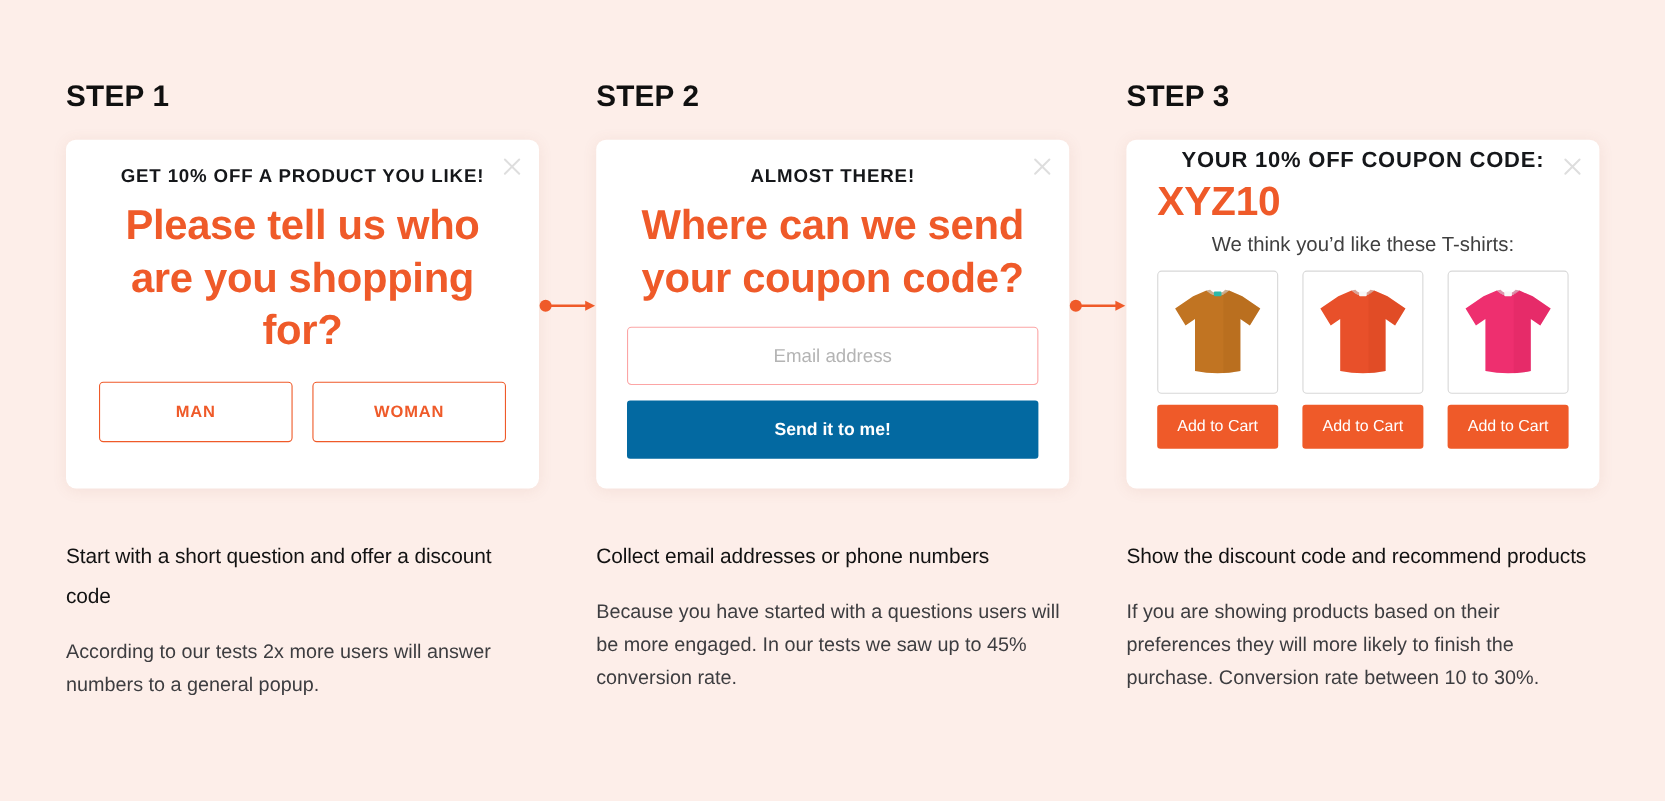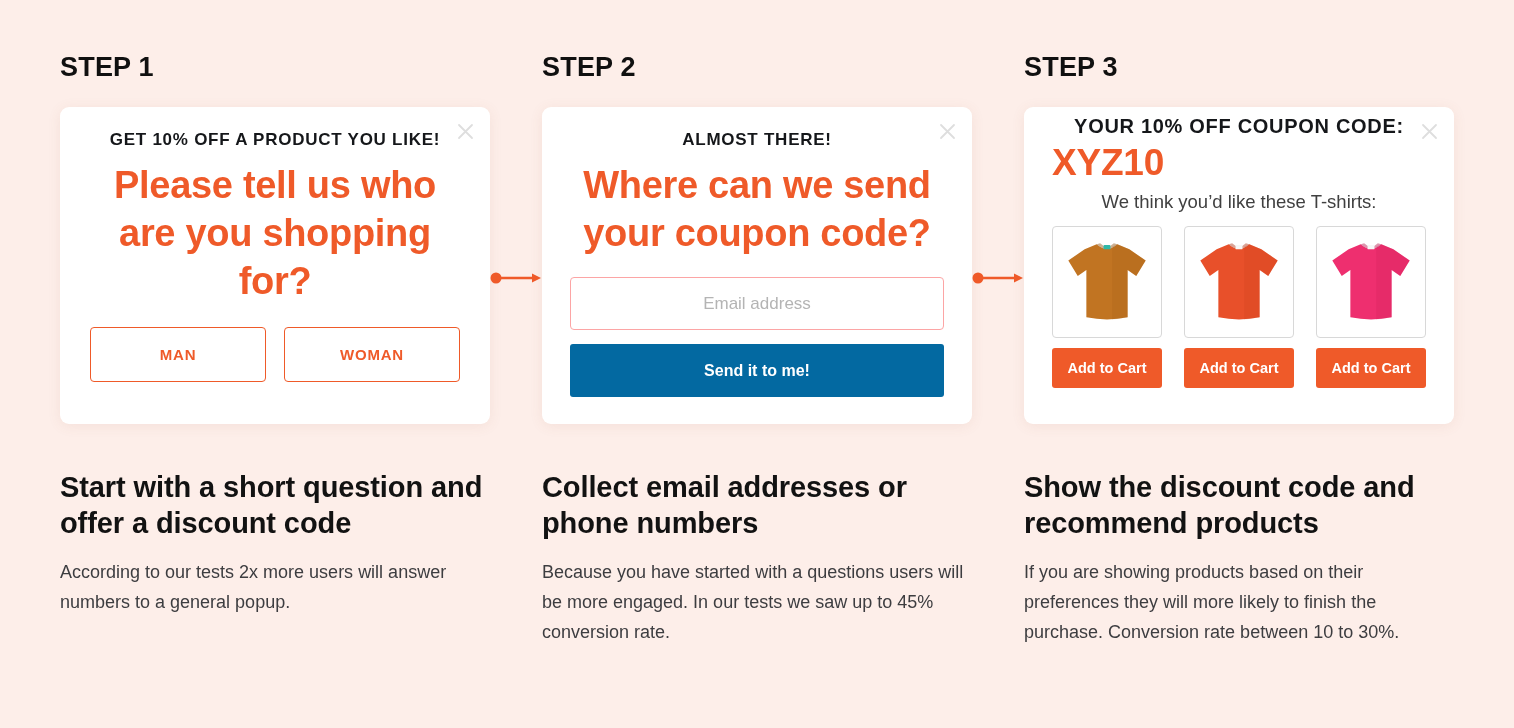--- a/index.html
+++ b/index.html
@@ -29,20 +29,21 @@
     top: 0;
     width: 1394px;
     height: 728px;
     display: flex;
     gap: 52px;
   }
 
   .column {
     width: 430px;
     position: relative;
+    margin-top: 20px;
   }
 
   
   .step-label {
     font-size: 27px;
     font-weight: bold;
     color: #101010;
     letter-spacing: 0.2px;
     margin-top: 54px;
     line-height: 1;
@@ -191,31 +192,31 @@
   .product-thumb svg { display: block; }
 
   .add-btn {
     margin-top: 10px;
     height: 40px;
     border: none;
     border-radius: 3px;
     background: #ef5a29;
     color: #fff;
     font-size: 14.5px;
-    font-weight: bold;
+    font-weight: normal;
     cursor: pointer;
     font-family: "Liberation Sans", sans-serif;
   }
 
   
   .copy-title {
     margin-top: 45px;
-    font-size: 29px;
+    font-size: 19px;
     line-height: 36px;
-    font-weight: bold;
+    font-weight: normal;
     color: #121212;
     letter-spacing: -0.1px;
   }
   .copy-body {
     margin-top: 16px;
     font-size: 18px;
     line-height: 30px;
     color: #3d3d40;
   }
 

